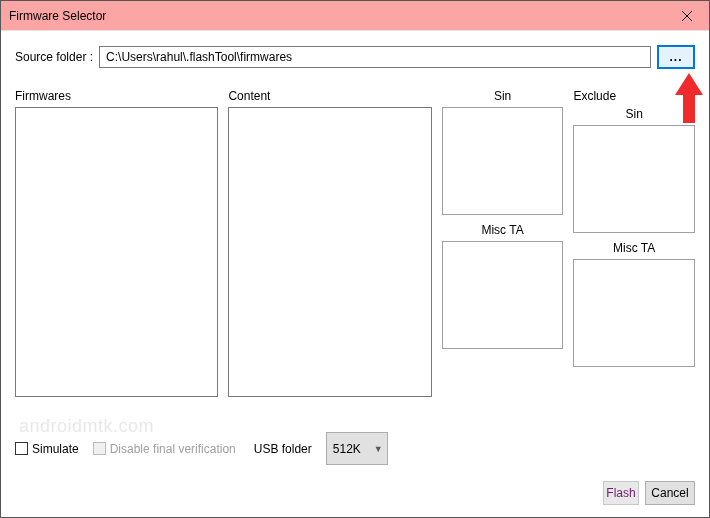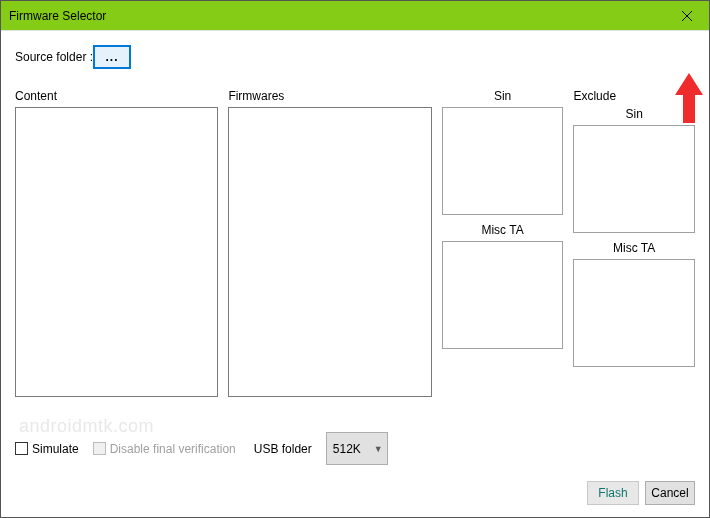--- a/index.html
+++ b/index.html
@@ -16,37 +16,38 @@
       position: relative;
       border: 1px solid #555;
     }
     .titlebar {
       height: 30px;
       display: flex;
       align-items: center;
       justify-content: space-between;
       padding: 0 0 0 8px;
       border-bottom: 1px solid #e1e1e1;
-      background: #84cc16;
+      background: #fca5a5;
     }
     .close-btn {
       width: 45px;
       height: 30px;
       display: flex;
       align-items: center;
       justify-content: center;
       font-size: 14px;
       color: #000;
     }
     .content-area {
       padding: 14px 14px 8px 14px;
     }
     .source-row {
       display: flex;
       align-items: center;
+      gap: 6px;
       margin-bottom: 20px;
     }
     .source-label {
       white-space: nowrap;
     }
     .source-input {
       flex: 1;
       height: 22px;
       border: 1px solid #7a7a7a;
       padding: 2px 6px;
@@ -171,22 +172,22 @@
       color: #5a5a5a;
     }
     .action-bar {
       position: absolute;
       bottom: 12px;
       right: 14px;
       display: flex;
       gap: 6px;
     }
     .flash-btn {
-      width: 52px;
-      color: #0f766e;
+      width: 36px;
+      color: #701a75;
       background: #e8e8e8;
       border-color: #c8c8c8;
     }
     .cancel-btn {
       width: 50px;
     }
     .watermark {
       position: absolute;
       bottom: 80px;
       left: 18px;
@@ -213,32 +214,33 @@
       <line x1="0" y1="0" x2="10" y2="10" stroke="#000" stroke-width="1"></line>
       <line x1="10" y1="0" x2="0" y2="10" stroke="#000" stroke-width="1"></line>
     </svg>
   </div>
 </div>
 
 <div class="content-area">
 
   <div class="source-row">
     <span class="source-label">Source folder :</span>
+    <input type="text" class="source-input" value="C:\Users\rahul\.flashTool\firmwares" style="">
     <div class="browse-btn">...</div>
   </div>
 
 
   <div class="main-grid">
+    <div class="col col-firmwares">
+      <div class="col-header">Firmwares</div>
+      <div class="listbox"></div>
+    </div>
+
     <div class="col col-content">
       <div class="col-header">Content</div>
-      <div class="listbox"></div>
-    </div>
-
-    <div class="col col-firmwares">
-      <div class="col-header">Firmwares</div>
       <div class="listbox"></div>
     </div>
 
     <div class="col col-wipe">
       <div class="sub-label">Sin</div>
       <div class="small-box"></div>
       <div class="sub-label">Misc TA</div>
       <div class="small-box"></div>
     </div>
 

